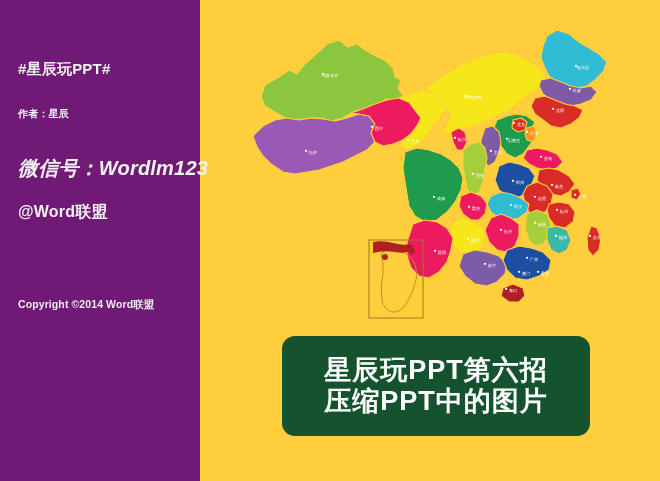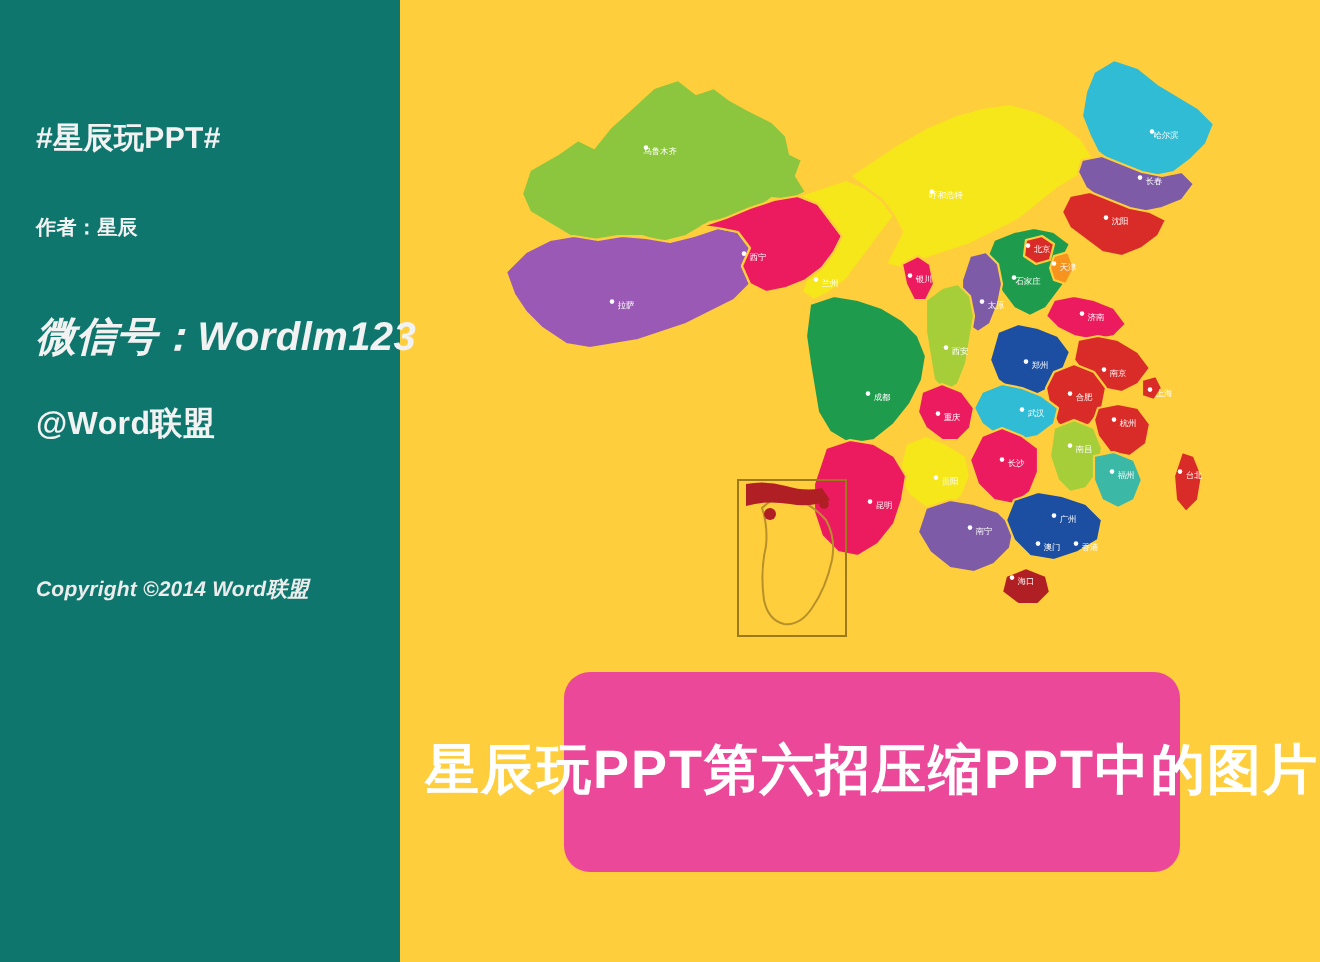--- a/index.html
+++ b/index.html
@@ -6,46 +6,46 @@
   body{
     width:660px;height:481px;overflow:hidden;
     font-family:"Liberation Sans","DejaVu Sans",sans-serif;
     background:#ffce3c;
   }
   #root{position:relative;width:660px;height:481px;overflow:hidden;background:#ffce3c;}
 
   
   #sidebar{
     position:absolute;left:0;top:0;width:200px;height:481px;
-    background:#0f766e;
+    background:#701a75;
   }
   .side-line{
     position:absolute;left:18px;color:#f2f2f2;
     font-weight:bold;white-space:nowrap;letter-spacing:.2px;
   }
   #side-l1{top:60px;font-size:15px;}
   #side-l2{top:107px;font-size:10px;}
   #side-l3{top:155px;font-size:20px;font-style:italic;}
   #side-l4{top:202px;font-size:16px;text-align:center;}
-  #side-copy{top:288px;font-size:10.5px;color:#ececec;letter-spacing:.1px;font-style:italic;}
+  #side-copy{top:298px;font-size:10.5px;color:#ececec;letter-spacing:.1px;}
 
   
   #map-wrap{position:absolute;left:200px;top:0;width:460px;height:481px;}
   #map-svg{position:absolute;left:35px;top:14px;width:420px;height:320px;}
   .mlabel{
     font-size:4.2px;fill:#ffffff;font-family:"Liberation Sans",sans-serif;
     text-anchor:middle;paint-order:stroke;
   }
   .mdot{fill:#ffffff;}
 
   
   #title-box{
     position:absolute;left:282px;top:336px;width:308px;height:100px;
-    background:#ec4899;border-radius:13px;
-    display:flex;flex-direction:row;align-items:center;justify-content:center;
+    background:#14532d;border-radius:13px;
+    display:flex;flex-direction:column;align-items:center;justify-content:center;
   }
   .title-line{
     color:#ffffff;font-weight:bold;font-size:27px;letter-spacing:1px;
     line-height:1.16;white-space:nowrap;
   }
 </style>
 </head>
 <body>
 
 <div id="root">

